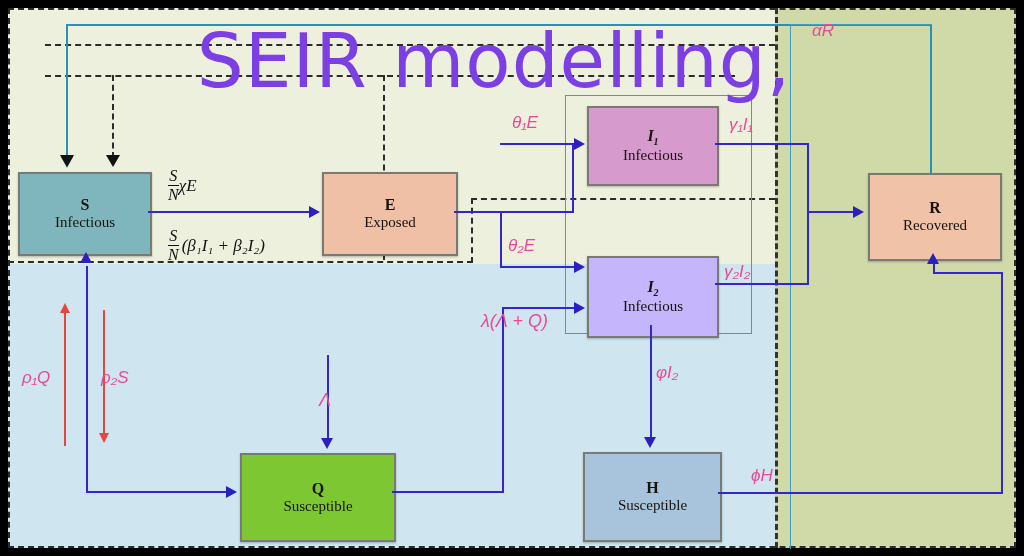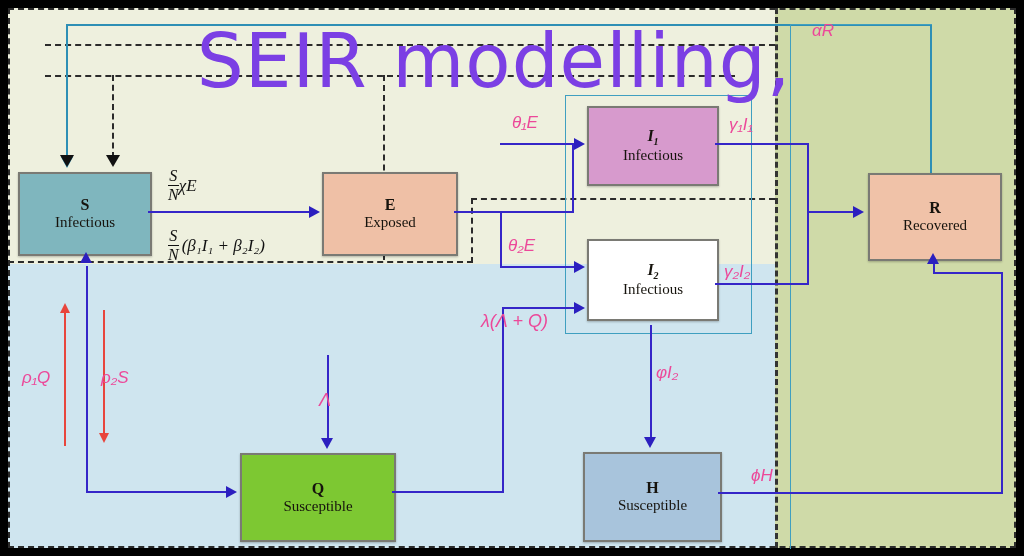--- a/index.html
+++ b/index.html
@@ -113,21 +113,21 @@
   <div class="node" id="node-E" style="left:322px;top:172px;width:132px;height:80px;background:#EFC0A6;">
     <span class="sym">E</span>
     <span class="nm">Exposed</span>
   </div>
 
   <div class="node" id="node-I1" style="left:587px;top:106px;width:128px;height:76px;background:#D79ACD;">
     <span class="sym"><i>I</i><sub>1</sub></span>
     <span class="nm">Infectious</span>
   </div>
 
-  <div class="node" id="node-I2" style="left:587px;top:239px;width:128px;height:78px;background:#ffffff;">
+  <div class="node" id="node-I2" style="left:587px;top:256px;width:128px;height:78px;background:#c4b5fd;">
     <span class="sym"><i>I</i><sub>2</sub></span>
     <span class="nm">Infectious</span>
   </div>
 
   <div class="node" id="node-R" style="left:868px;top:173px;width:130px;height:84px;background:#F0C2A8;">
     <span class="sym">R</span>
     <span class="nm">Recovered</span>
   </div>
 
   <div class="node" id="node-Q" style="left:240px;top:453px;width:152px;height:85px;background:#7DC832;">

